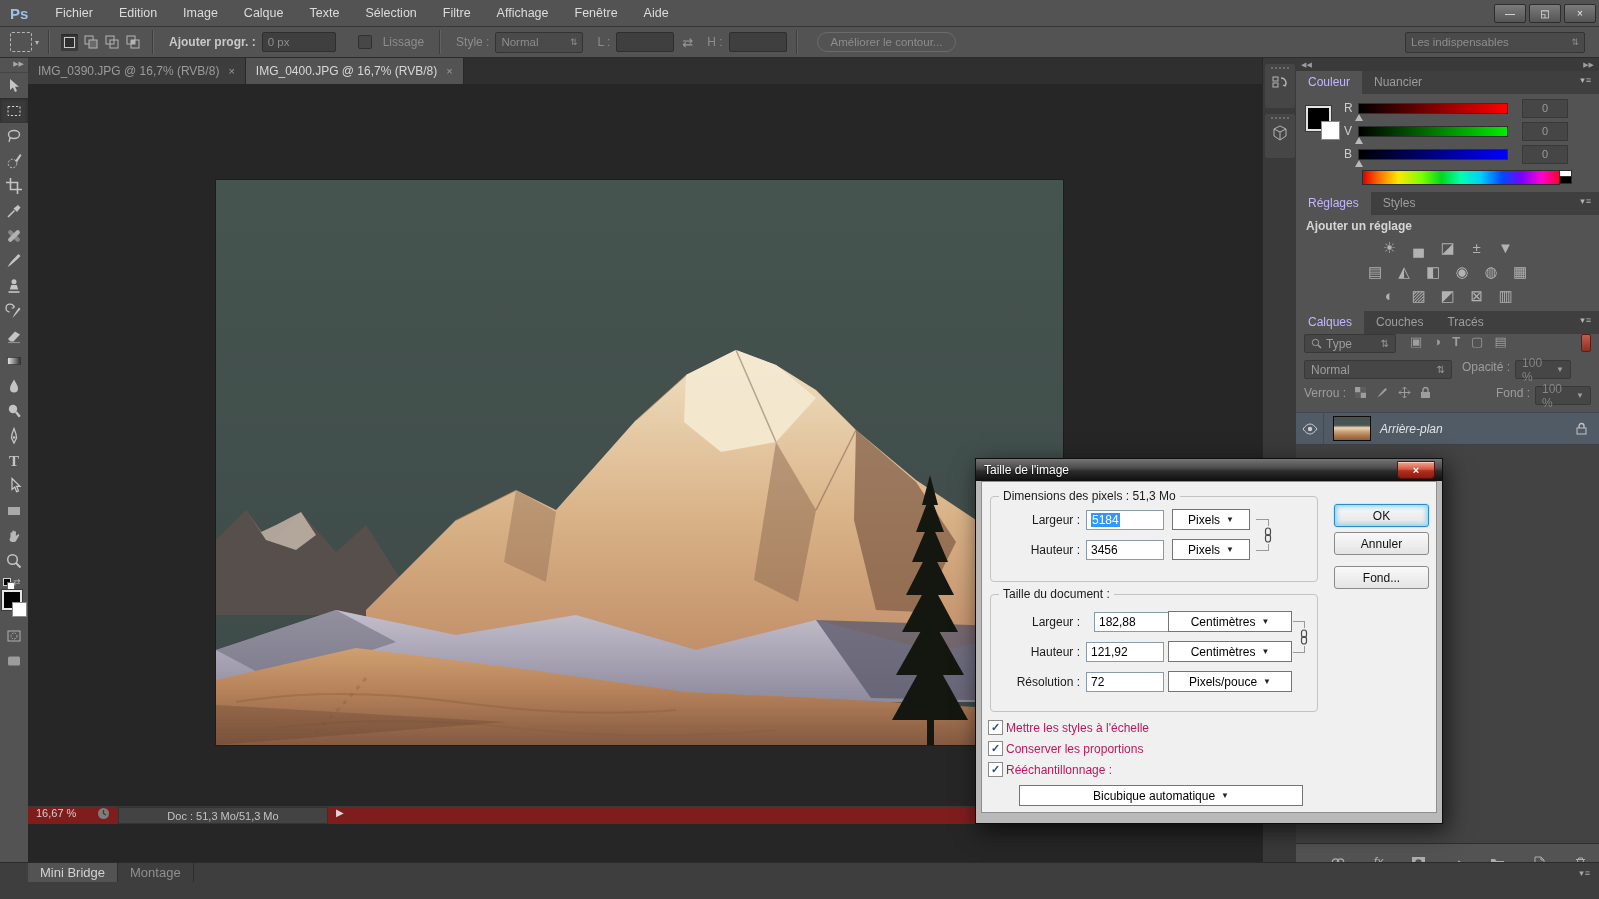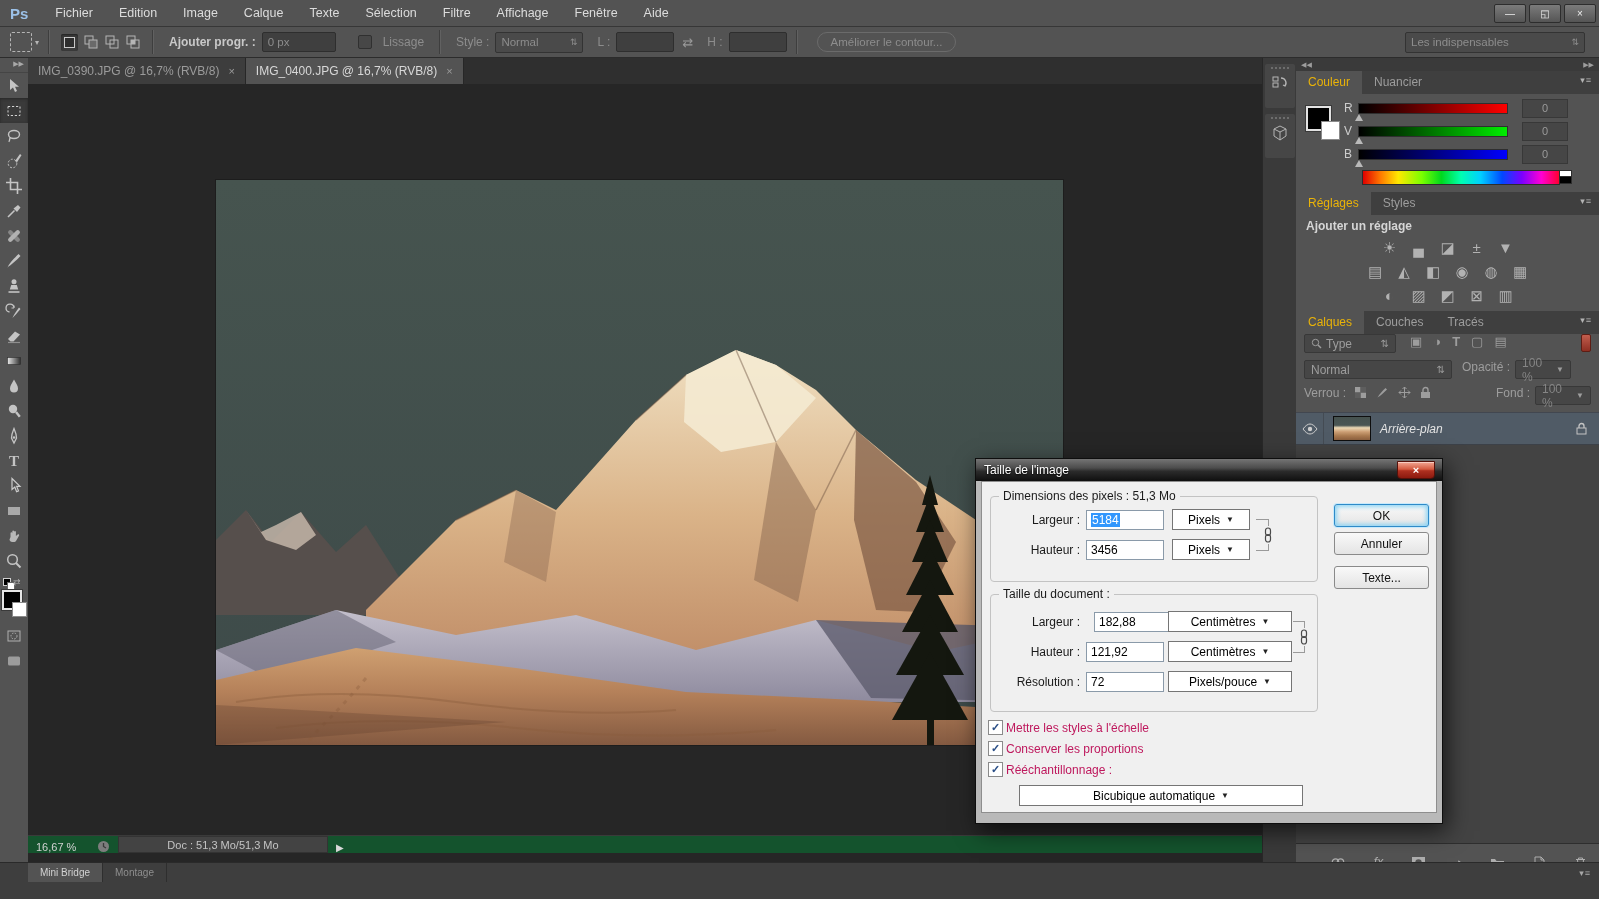--- a/index.html
+++ b/index.html
@@ -42,45 +42,45 @@
   .fg-sw{position:absolute;left:2px;top:13px;width:16px;height:16px;background:#000;border:2px solid #e6e6e6;box-shadow:0 0 0 1px #3a3a3a}
   .bg-sw{position:absolute;left:12px;top:25px;width:13px;height:13px;background:#fff;border:1px solid #8a8a8a}
   
   .doc-area{position:absolute;left:28px;top:58px;width:1234px;height:804px;background:#262626}
   .doc-tabs{position:absolute;left:0;top:0;width:100%;height:26px;background:#2f2f2f;display:flex}
   .doc-tab{display:flex;align-items:center;padding:0 10px;background:#3d3d3d;color:#9b9b9b;
            border-right:1px solid #272727;font-size:12px;white-space:nowrap}
   .doc-tab.active{background:#535353;color:#d8d8d8}
   .tab-close{margin-left:9px;font-size:11px;color:#9b9b9b}
   .photo{position:absolute;left:188px;top:122px;width:847px;height:565px;box-shadow:0 0 0 1px #1d1d1d}
-  .statusbar{position:absolute;left:0;top:777px;width:100%;height:17px;background:#14532d;
-             border-top:1px solid #3a3a3a;display:flex;align-items:flex-end;font-size:11px;color:#d2d2d2}
+  .statusbar{position:absolute;left:0;top:748px;width:100%;height:17px;background:#7f1d1d;
+             border-top:1px solid #3a3a3a;display:flex;align-items:flex-start;font-size:11px;color:#d2d2d2}
   .zoom-box{padding:0 6px 0 8px;min-width:52px}
   .sb-ico{width:18px;height:13px;display:flex;align-items:center;justify-content:center}
   .doc-info{width:208px;height:15px;background:#434343;border:1px solid #333;margin-left:6px;
             display:flex;align-items:center;justify-content:center;color:#c4c4c4}
   .play-btn{margin-left:8px;color:#d8d8d8;font-size:10px}
   
   .bottom-strip{position:absolute;left:0;top:862px;width:1599px;height:37px;background:#3e3e3e;border-top:1px solid #2a2a2a}
   .bs-tabs{display:flex;margin-left:28px;height:19px}
-  .bs-tab{padding:0 12px;line-height:19px;font-size:10px;border-right:1px solid #2e2e2e}
+  .bs-tab{padding:0 12px;line-height:19px;font-size:13px;border-right:1px solid #2e2e2e}
   .bs-tab.active{background:#535353;color:#d2d2d2}
   .bs-tab.idle{color:#8f8f8f}
   .bs-menu{position:absolute;right:8px;top:5px;color:#a8a8a8;font-size:9px;letter-spacing:1px}
   
   .dock-strip{position:absolute;left:1262px;top:58px;width:34px;height:804px;background:#3a3a3a;border-left:1px solid #282828}
   .strip-btn{margin:6px 2px 0;height:44px;background:#464646;border-radius:2px;display:flex;
              flex-direction:column;align-items:center;padding-top:3px;box-sizing:border-box}
   .grip{width:18px;border-top:2px dotted #6d6d6d;margin-bottom:5px}
   .panels{position:absolute;left:1296px;top:58px;width:303px;height:804px;background:#535353}
   .dock-header{height:13px;background:#3a3a3a;color:#9d9d9d;font-size:7px;display:flex;
                align-items:center;justify-content:space-between;padding:0 5px}
   .panel-tabs{height:23px;background:#3f3f3f;display:flex;align-items:stretch}
   .ptab{line-height:23px;padding:0 12px;color:#9d9d9d;font-size:12px}
-  .ptab.active{background:#535353;color:#eab308}
+  .ptab.active{background:#535353;color:#c4b5fd}
   .pmenu{margin-left:auto;color:#b4b4b4;font-size:9px;padding:4px 7px 0 0;letter-spacing:1px}
   
   .couleur-body{position:relative;height:98px;background:#535353}
   .cfg{position:absolute;left:10px;top:12px;width:21px;height:21px;background:#000;border:2px solid #e2e2e2;box-shadow:0 0 0 1px #3a3a3a}
   .cbg{position:absolute;left:25px;top:27px;width:17px;height:17px;background:#fff;border:1px solid #8a8a8a}
   .ch-row{position:absolute;left:48px;height:18px;display:flex;align-items:center}
   .ch-label{width:14px;color:#cdcdcd}
   .ch-track{position:relative;width:148px;height:9px;border:1px solid #2f2f2f}
   .ch-thumb{position:absolute;left:-4px;bottom:-8px;width:0;height:0;
             border-left:4px solid transparent;border-right:4px solid transparent;border-bottom:7px solid #b9b9b9}
@@ -672,21 +672,21 @@
       <div class="bracket" style="left:274px;top:37px;width:12px;height:30px"></div>
       <span class="chain" style="left:281px;top:44px">
         <svg width="10" height="16">
             <rect x="2.5" y="1" width="5" height="7.5" rx="2.5" fill="none" stroke="#4a4a4a" stroke-width="1.2"></rect>
             <rect x="2.5" y="7.5" width="5" height="7.5" rx="2.5" fill="none" stroke="#4a4a4a" stroke-width="1.2"></rect>
           </svg>
       </span>
 
       <div class="dlg-btn ok" style="top:22px">OK</div>
       <div class="dlg-btn" style="top:50px">Annuler</div>
-      <div class="dlg-btn" style="top:84px">Texte...</div>
+      <div class="dlg-btn" style="top:84px">Fond...</div>
 
       <div class="grp" style="left:8px;top:112px;width:326px;height:116px">
         <span class="grp-legend">Taille du document :</span>
       </div>
       <span class="flabel" style="left:10px;top:133px">Largeur :</span>
       <span class="finput" style="left:112px;top:130px">182,88</span>
       <div class="fcombo" style="left:186px;top:129px;width:110px">
         <span>Centimètres</span>
           <span class="carrow">▼</span>
       </div>

